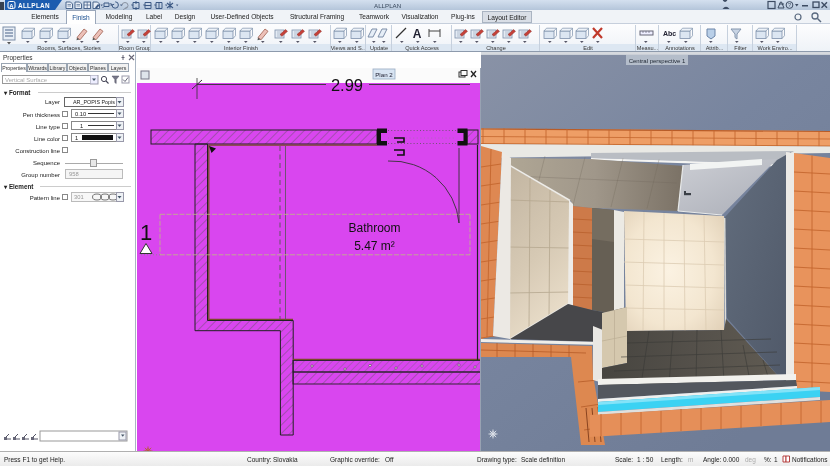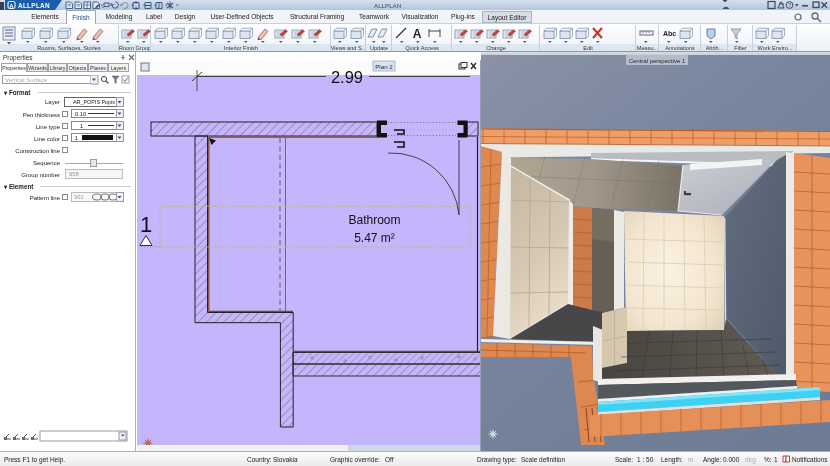--- a/index.html
+++ b/index.html
@@ -324,21 +324,21 @@
         <rect x="13" y="8" width="3" height="3" fill="#667"></rect>
         <path d="M22 10 l5-5 M25 10 l4 0" stroke="#556" stroke-width="1"></path>
         <rect x="22" y="8" width="3" height="3" fill="#667"></rect>
         <path d="M31 10 l5-5 M34 10 l4 0" stroke="#556" stroke-width="1"></path>
         <rect x="31" y="8" width="3" height="3" fill="#667"></rect>
         <rect x="40" y="2" width="87" height="10" fill="#fff" stroke="#999"></rect>
         <rect x="119" y="3" width="7" height="8" fill="#eef1f5" stroke="#99a"></rect>
         <path d="M121 5.5 l3.5 0 l-1.75 2.2 z" fill="#456"></path>
       </svg>
     </div>
-    <div class="abs" style="left:137px;top:60px;width:344px;height:399px;background:#c4b5fd;">
+    <div class="abs" style="left:137px;top:68px;width:344px;height:399px;background:#d946ef;">
       <svg width="344" height="399" style="position:absolute;left:0;top:0">
         <defs>
           <pattern id="hat" width="6" height="6" patternUnits="userSpaceOnUse" patternTransform="rotate(45)">
             <line x1="0" y1="0" x2="0" y2="6" stroke="#555" stroke-width="0.8"></line>
           </pattern>
           <pattern id="hat2" width="5" height="5" patternUnits="userSpaceOnUse" patternTransform="rotate(45)">
             <line x1="0" y1="0" x2="0" y2="5" stroke="#666" stroke-width="0.7"></line>
           </pattern>
         </defs>
         <rect x="0" y="0" width="344" height="15" fill="#fbfbfb"></rect>

